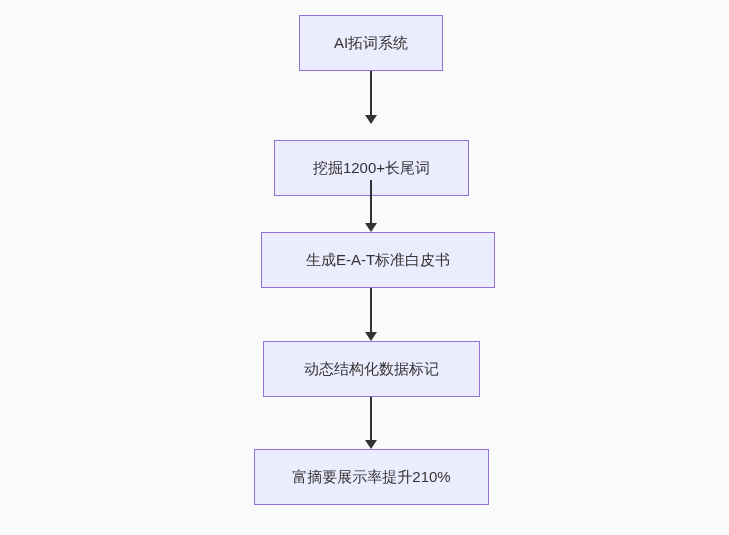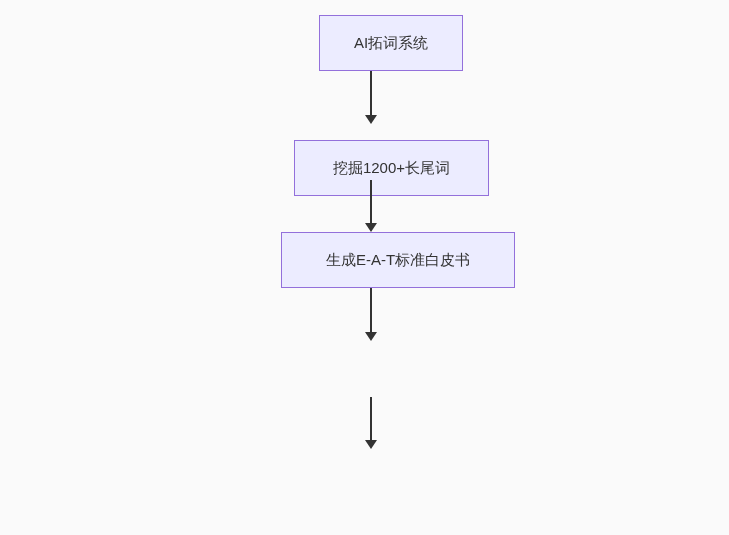--- a/index.html
+++ b/index.html
@@ -19,21 +19,20 @@
     height: 535px;
   }
   .node {
     position: absolute;
     box-sizing: border-box;
     background: #ececff;
     border: 1px solid #9370db;
     display: flex;
     align-items: center;
     justify-content: center;
-    margin-left: 20px;
   }
   .node-label {
     color: #333333;
     font-size: 15px;
     line-height: 1.2;
     text-align: center;
     white-space: nowrap;
   }
   .arrow {
     position: absolute;
@@ -80,20 +79,26 @@
 
   <div class="node" style="left:261px; top:232px; width:234px; height:56px;">
     <span class="node-label">生成E-A-T标准白皮书</span>
   </div>
 
   <div class="arrow" style="left:365px; top:288px; height:53px;">
     <div class="arrow-line"></div>
     <div class="arrow-head"></div>
   </div>
 
+  <div class="node" style="left:263px; top:341px; width:217px; height:56px;">
+    <span class="node-label">动态结构化数据标记</span>
+  </div>
 
   <div class="arrow" style="left:365px; top:397px; height:52px;">
     <div class="arrow-line"></div>
     <div class="arrow-head"></div>
   </div>
 
+  <div class="node" style="left:254px; top:449px; width:235px; height:56px;">
+    <span class="node-label">富摘要展示率提升210%</span>
+  </div>
 
 </div>
 
 </body></html>

